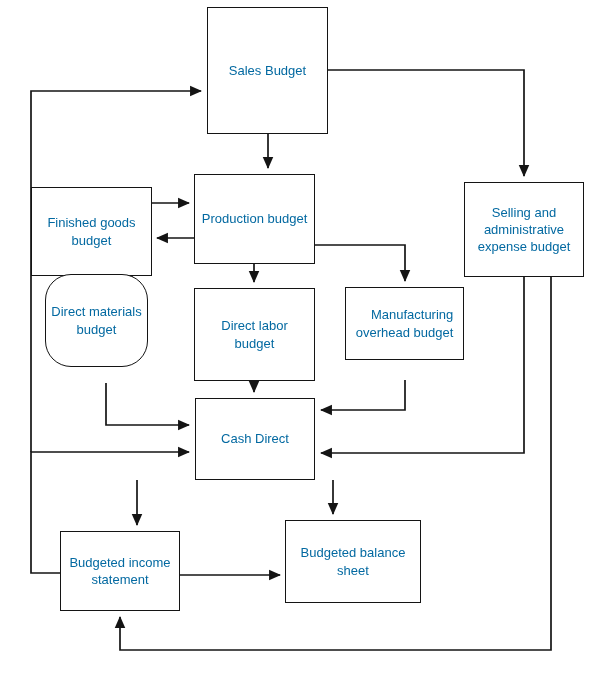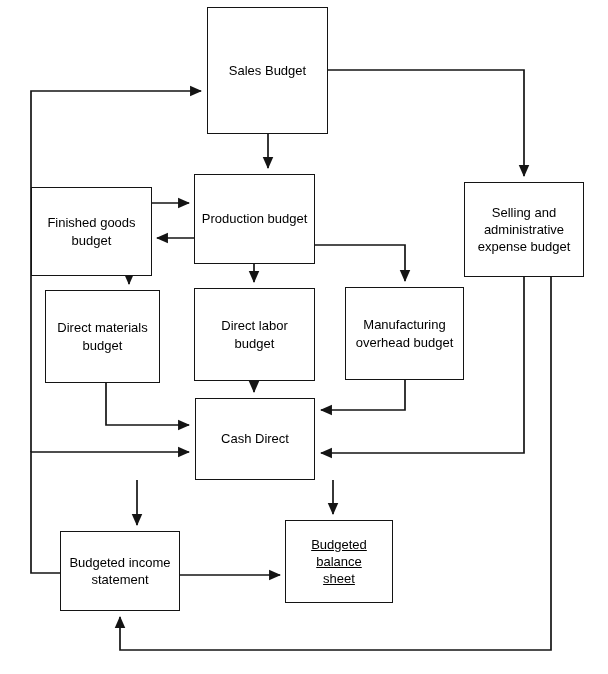--- a/index.html
+++ b/index.html
@@ -27,21 +27,21 @@
   }
   .node-box {
     position: absolute;
     box-sizing: border-box;
     border: 1.6px solid #141414;
     background: #ffffff;
     display: flex;
     align-items: center;
     justify-content: center;
     text-align: center;
-    color: #000000;
+    color: #0369a1;
     font-size: 13px;
     line-height: 1.32;
     padding: 14px 5px;
     font-family: "Liberation Sans", "DejaVu Sans", sans-serif;
   }
   .node-label {
     display: block;
     white-space: pre-line;
   }
 </style>
@@ -108,42 +108,42 @@
   <div class="node-box" style="left:464px; top:182px; width:120px; height:95px;">
     <span class="node-label">Selling and
 administrative
 expense budget</span>
   </div>
 
   <div class="node-box" style="left:194px; top:174px; width:121px; height:90px;">
     <span class="node-label">Production budget</span>
   </div>
 
-  <div class="node-box" style="left:45px; top:290px; width:115px; height:93px;">
+  <div class="node-box" style="left:45px; top:274px; width:103px; height:93px;border-radius:26px;">
     <span class="node-label">Direct materials
 budget</span>
   </div>
 
   <div class="node-box" style="left:194px; top:288px; width:121px; height:93px;">
     <span class="node-label">Direct labor
 budget</span>
   </div>
 
-  <div class="node-box" style="left:345px; top:287px; width:119px; height:93px;">
+  <div class="node-box" style="left:345px; top:287px; width:119px; height:73px;text-align:right;">
     <span class="node-label">Manufacturing
 overhead budget</span>
   </div>
 
   <div class="node-box" style="left:195px; top:398px; width:120px; height:82px;">
     <span class="node-label">Cash Direct</span>
   </div>
 
   <div class="node-box" style="left:60px; top:531px; width:120px; height:80px;">
     <span class="node-label">Budgeted income
 statement</span>
   </div>
 
-  <div class="node-box" style="left:285px; top:520px; width:108px; height:83px;text-decoration:underline;">
+  <div class="node-box" style="left:285px; top:520px; width:136px; height:83px;">
     <span class="node-label">Budgeted balance
 sheet</span>
   </div>
 
 </div>
 
 </body></html>

